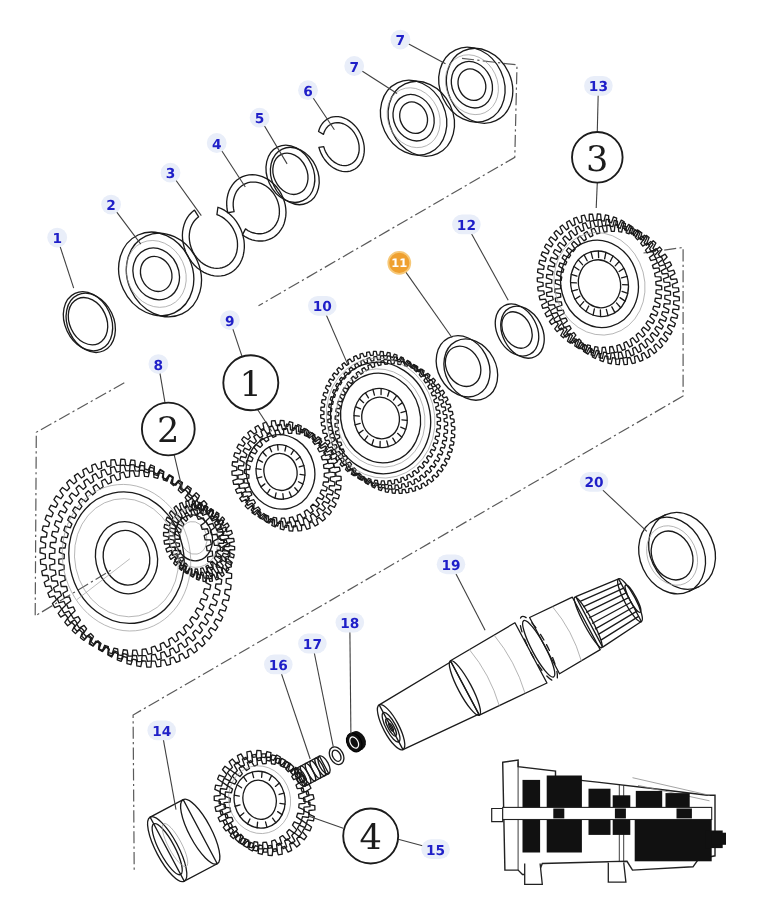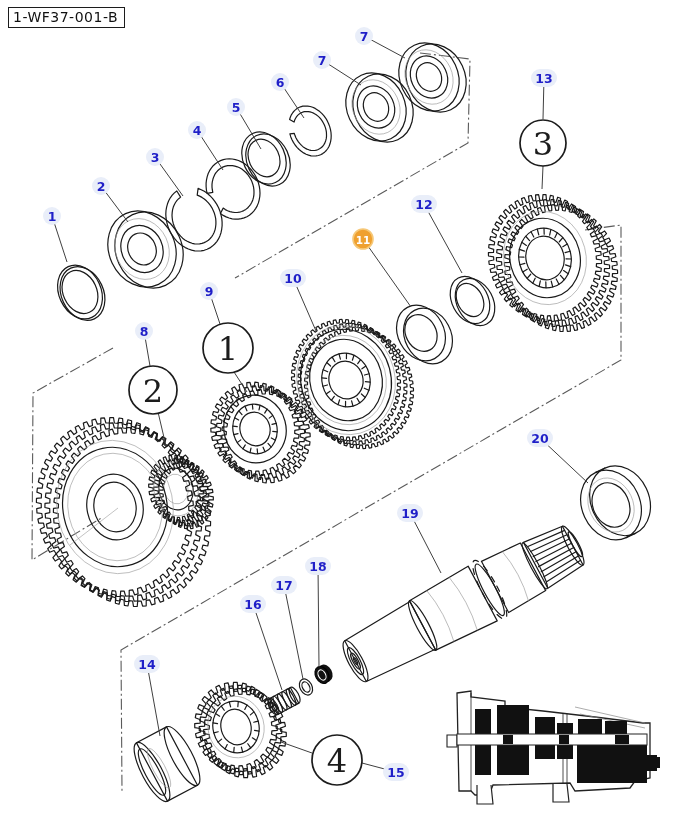--- a/index.html
+++ b/index.html
@@ -9,23 +9,20 @@
              padding:1px 6px 2px 4px;font-size:14px;color:#111;letter-spacing:0.5px;}
   svg{position:absolute;left:0;top:0;}
   .ln{fill:none;stroke:#1a1a1a;stroke-width:1.2;stroke-linejoin:round;stroke-linecap:round;}
   .lt{fill:none;stroke:#9a9a9a;stroke-width:0.6;}
   text{user-select:none;}
 </style>
 </head>
 <body>
 
 <div class="canvas">
-  <div class="title-box">
-    <span>1-WF37-001-B</span>
-  </div>
   <svg id="scene" width="688" height="825" viewBox="0 0 688 825">
       <g>
         <polyline points="420,53 470,59 468,143 235,278" fill="none" stroke="#5a5a5a" stroke-width="1.1" stroke-dasharray="11 3 2 3"></polyline>
         <polyline points="113,348 33,393 32,560 103,517" fill="none" stroke="#5a5a5a" stroke-width="1.1" stroke-dasharray="11 3 2 3"></polyline>
         <polyline points="585,230 621,225 621,360 121,650 122,792" fill="none" stroke="#5a5a5a" stroke-width="1.1" stroke-dasharray="11 3 2 3"></polyline>
       </g>
       <g>
         <ellipse cx="82.5" cy="293.5" rx="21" ry="28" transform="rotate(-25 82.5 293.5)" class="ln" fill="#fff"></ellipse>
         <ellipse cx="80" cy="292" rx="21" ry="28" transform="rotate(-25 80 292)" class="ln" fill="#fff" stroke-width="1.8"></ellipse>
         <ellipse cx="80" cy="292" rx="16.8" ry="22.400000000000002" transform="rotate(-25 80 292)" class="ln"></ellipse>

